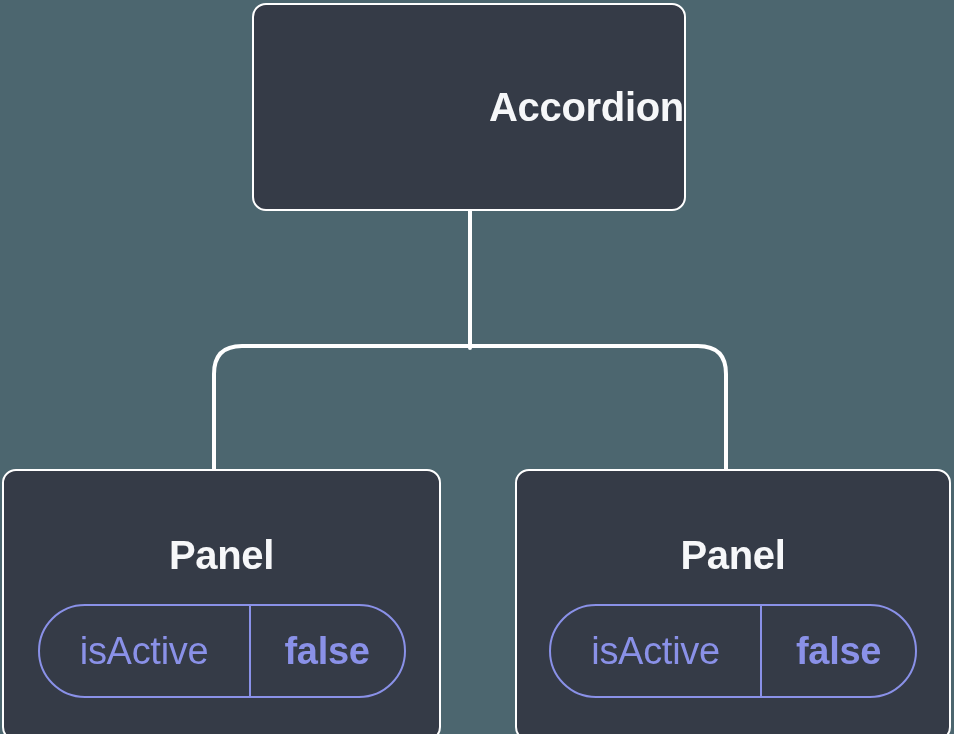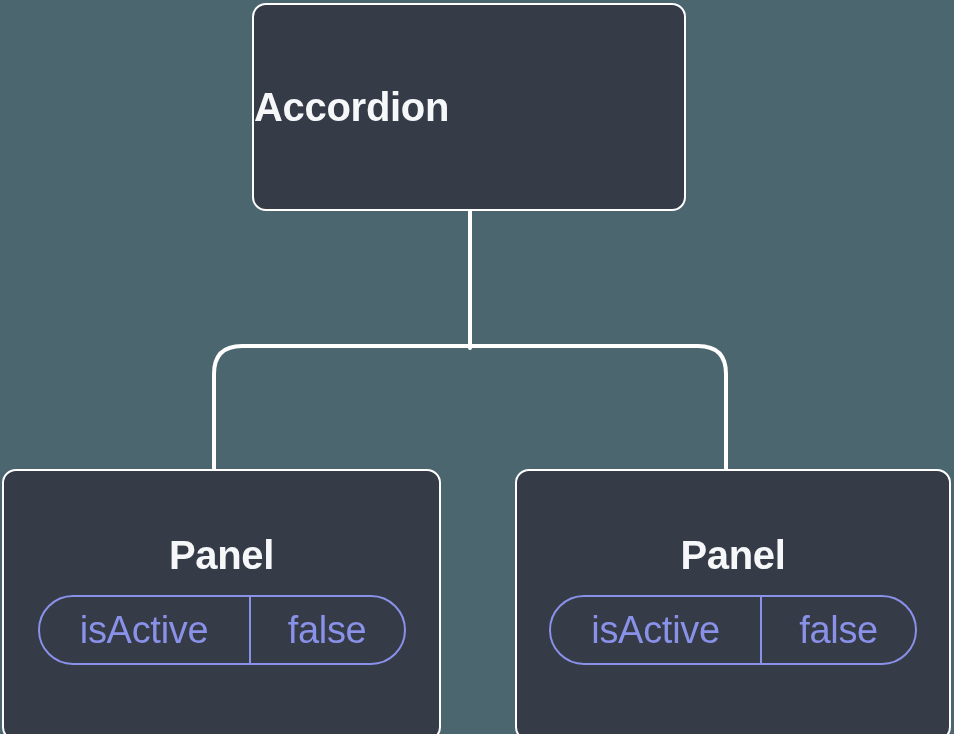--- a/index.html
+++ b/index.html
@@ -22,61 +22,61 @@
     background: #353B47;
     border: 2.5px solid #FFFFFF;
     border-radius: 14px;
     box-sizing: border-box;
   }
   .node-root {
     left: 252px; top: 3px;
     width: 434px; height: 208px;
     display: flex;
     align-items: center;
-    justify-content: flex-start;
+    justify-content: flex-end;
   }
   .node-title {
     color: #F6F7F9;
     font-size: 40px;
     font-weight: 600;
     letter-spacing: -0.3px;
     white-space: nowrap;
   }
   .node-panel {
     display: flex;
     flex-direction: column;
     align-items: center;
   }
   .node-panel-left  { left: 2px;   top: 469px; width: 439px; height: 272px; }
   .node-panel-right { left: 515px; top: 469px; width: 436px; height: 272px; }
   .node-panel .node-title { margin-top: 62px; }
   .state-pill {
-    margin-top: 17px;
+    margin-top: 26px;
     width: 368px;
-    height: 70px;
+    height: 94px;
     box-sizing: border-box;
     border: 2.5px solid #8A91E8;
     border-radius: 47px;
     display: flex;
     color: #8A91E8;
     font-size: 38px;
     letter-spacing: -0.3px;
   }
   .pill-cell {
     display: flex;
     align-items: center;
     justify-content: center;
     white-space: nowrap;
   }
   .pill-key {
     width: 58%;
     border-right: 2.5px solid #8A91E8;
     box-sizing: border-box;
   }
-  .pill-value { flex: 1; }
+  .pill-value { flex: 1; font-weight: bold; }
 </style>
 </head>
 <body>
 
 <div class="stage">
 
   <svg class="connectors" viewBox="0 0 954 734" xmlns="http://www.w3.org/2000/svg">
     <path d="M470 210 V348" stroke="#FFFFFF" stroke-width="4" fill="none" stroke-linecap="round"></path>
     <path d="M214 470 V374 Q214 346 242 346 H698 Q726 346 726 374 V470" stroke="#FFFFFF" stroke-width="4" fill="none" stroke-linecap="round"></path>
   </svg>

